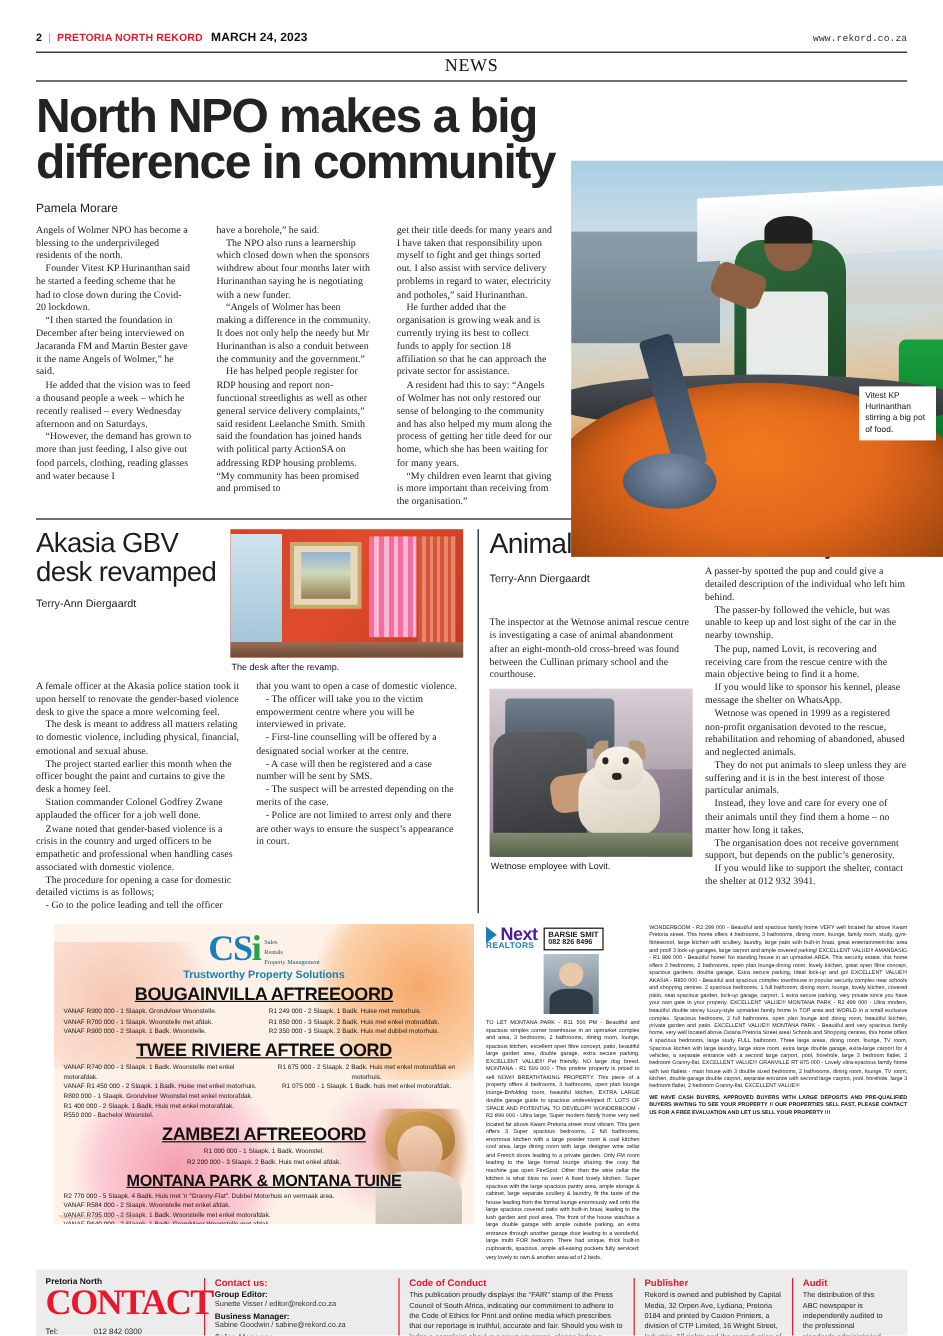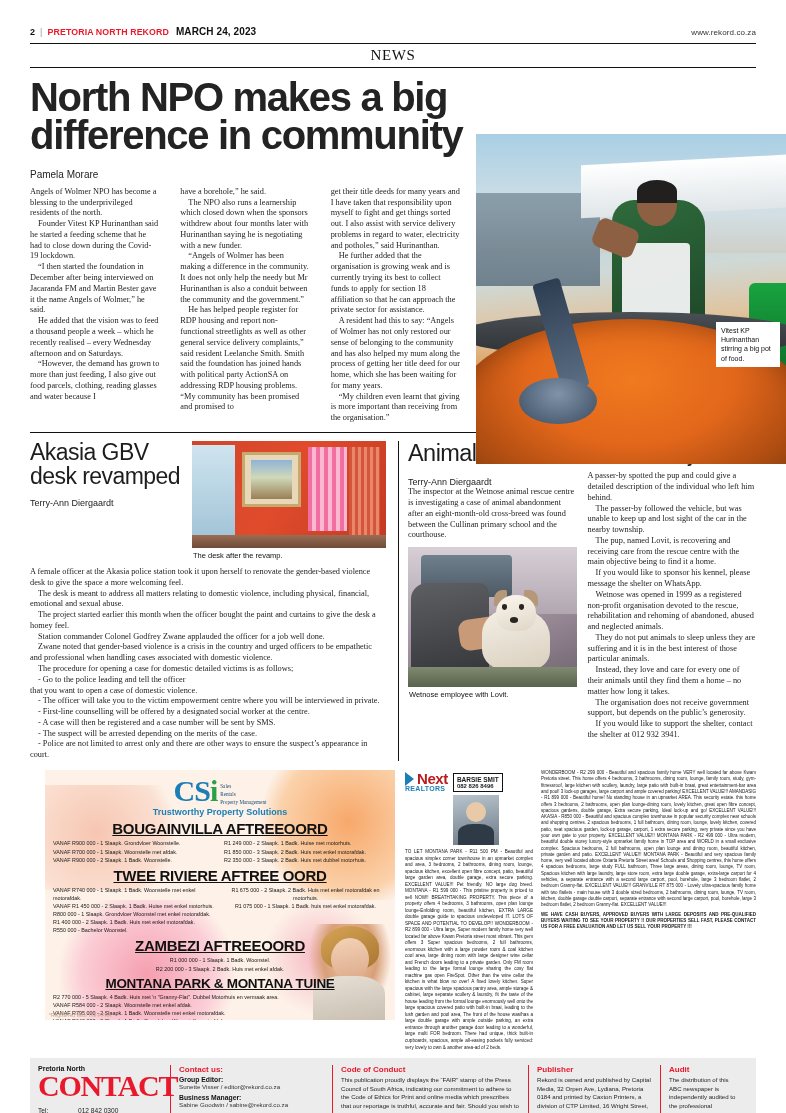--- a/index.html
+++ b/index.html
@@ -16,21 +16,21 @@
   .topbar {
     display: flex; align-items: baseline; justify-content: space-between;
     padding-top: 26px; font-family: "Liberation Sans", sans-serif;
     font-size: 8.5px; letter-spacing: .1px;
   }
   .topbar-left { display: flex; align-items: baseline; gap: 5px; }
   .pageno { font-weight: 700; font-size: 9px; color: #111; }
   .toppipe { color: #999; font-size: 9px; }
   .papername { color: #e8192c; font-weight: 700; font-size: 8.8px; }
   .issuedate { color: #111; font-weight: 700; font-size: 10px; margin-left: 2px; }
-  .topurl { color: #333; font-size: 8px; font-weight: 400; }
+  .topurl { color: #333; font-size: 8px; font-weight: 400; font-family: Liberation Mono, monospace; }
 
   .rule-top { border-top: 1.6px solid #111; margin-top: 6px; }
   .section-name {
     text-align: center; font-family: "Liberation Serif", serif;
     font-size: 15px; letter-spacing: .6px; padding: 3px 0 3px;
     color: #111;
   }
   .rule-under { border-top: 1.1px solid #111; }
 
   
@@ -143,21 +143,21 @@
     background: repeating-linear-gradient(90deg,#d4553a 0 3px,#e9876a 3px 6px); }
   .gp-door { position:absolute; left:0; top:4%; width:22%; height:92%;
     background: linear-gradient(180deg,#cfe4ef,#9fc2d6); }
   .gp-floor { position:absolute; left:0; bottom:0; width:100%; height:12%;
     background: linear-gradient(180deg,#9a6c53,#6e4b38); }
   .gbv-caption {
     background:#fff; font-family:"Liberation Sans", sans-serif;
     font-size: 7.5px; color:#111; padding: 3px 3px 0 1px;
   }
   .gbv-body-cols {
-    display: grid; grid-template-columns: 1fr; column-gap: 11px; margin-top: 7px;
+    display: grid; grid-template-columns: 1fr 1fr; column-gap: 11px; margin-top: 7px;
   }
 
   .animal-grid { display: grid; grid-template-columns: 1fr 1fr; column-gap: 11px; margin-top: 6px; }
   .animal-photo {
     width: 100%; height: 140px; position: relative; overflow: hidden; margin-top: 6px;
     background: linear-gradient(160deg,#cbbcc9 0%,#b9a8b8 30%,#8e7f8c 70%,#6d6370 100%);
   }
   .ap-car { position:absolute; left:0; top:0; width:100%; height:48%;
     background: linear-gradient(180deg,#d8cfd6,#b2a7b1); }
   .ap-window { position:absolute; left:8%; top:6%; width:54%; height:30%;
@@ -247,21 +247,21 @@
   
   .classifieds { display:grid; grid-template-columns: 128px 1fr; column-gap:8px; }
   .next-box { }
   .next-logo-row { display:flex; align-items:center; gap:3px; }
   .next-chev {
     width:0;height:0;border-top:7px solid transparent;border-bottom:7px solid transparent;
     border-left:9px solid #1b7fb5;
   }
   .next-word {
     font-family:"Liberation Sans", sans-serif; font-weight:700; font-size:15px;
-    color:#b91c1c; letter-spacing:-.4px;
+    color:#4c1d95; letter-spacing:-.4px;
   }
   .next-sub {
     font-family:"Liberation Sans", sans-serif; font-weight:700; font-size:7px;
     color:#1b7fb5; letter-spacing:.3px; margin-top:-2px;
   }
   .agent-card {
     border:1px solid #111; padding:2px 3px; margin-top:3px; width:100%;
   }
   .agent-card-name { font-family:"Liberation Sans", sans-serif; font-weight:700; font-size:6.5px; }
   .agent-card-tel { font-family:"Liberation Sans", sans-serif; font-weight:700; font-size:6px; }
@@ -333,21 +333,21 @@
   <div class="section-name">NEWS</div>
   <div class="rule-under"></div>
 
   <div class="lead-wrap">
     <div class="headline">North NPO makes a big difference in community</div>
     <div class="byline">Pamela Morare</div>
 
     <div class="lead-cols">
       <div>
         <p class="body first">Angels of Wolmer NPO has become a blessing to the underprivileged residents of the north.</p>
-        <p class="body">Founder Vitest KP Hurinanthan said he started a feeding scheme that he had to close down during the Covid-19 lockdown.</p>
+        <p class="body">Founder Vitest KP Hurinanthan said he started a feeding scheme that he had to close down during the Covid-20 lockdown.</p>
         <p class="body">“I then started the foundation in December after being interviewed on Jacaranda FM and Martin Bester gave it the name Angels of Wolmer,” he said.</p>
         <p class="body">He added that the vision was to feed a thousand people a week – which he recently realised – every Wednesday afternoon and on Saturdays.</p>
         <p class="body">“However, the demand has grown to more than just feeding, I also give out food parcels, clothing, reading glasses and water because I</p>
       </div>
       <div>
         <p class="body first">have a borehole,” he said.</p>
         <p class="body">The NPO also runs a learnership which closed down when the sponsors withdrew about four months later with Hurinanthan saying he is negotiating with a new funder.</p>
         <p class="body">“Angels of Wolmer has been making a difference in the community. It does not only help the needy but Mr Hurinanthan is also a conduit between the community and the government.”</p>
         <p class="body">He has helped people register for RDP housing and report non-functional streetlights as well as other general service delivery complaints,” said resident Leelanche Smith. Smith said the foundation has joined hands with political party ActionSA on addressing RDP housing problems. “My community has been promised and promised to</p>
       </div>
@@ -420,21 +420,21 @@
           <p class="body">- Police are not limited to arrest only and there are other ways to ensure the suspect’s appearance in court.</p>
         </div>
       </div>
     </div>
 
     <div class="col-div">
       <div class="sub-headline wide">Animal rescue centre wants justice</div>
       <div class="animal-grid">
         <div>
           <div class="sub-byline" style="margin-top:6px">Terry-Ann Diergaardt</div>
-          <p class="body first" style="margin-top:0">The inspector at the Wetnose animal rescue centre is investigating a case of animal abandonment after an eight-month-old cross-breed was found between the Cullinan primary school and the courthouse.</p>
+          <p class="body first" style="margin-top:27px">The inspector at the Wetnose animal rescue centre is investigating a case of animal abandonment after an eight-month-old cross-breed was found between the Cullinan primary school and the courthouse.</p>
           <div class="animal-photo">
             <div class="ap-car"></div>
             <div class="ap-window"></div>
             <div class="ap-person"></div>
             <div class="ap-arm"></div>
             <div class="ap-dog-body"></div>
             <div class="ap-dog-ear"></div>
             <div class="ap-dog-ear2"></div>
             <div class="ap-dog-head"></div>
             <div class="ap-dog-eye"></div>

